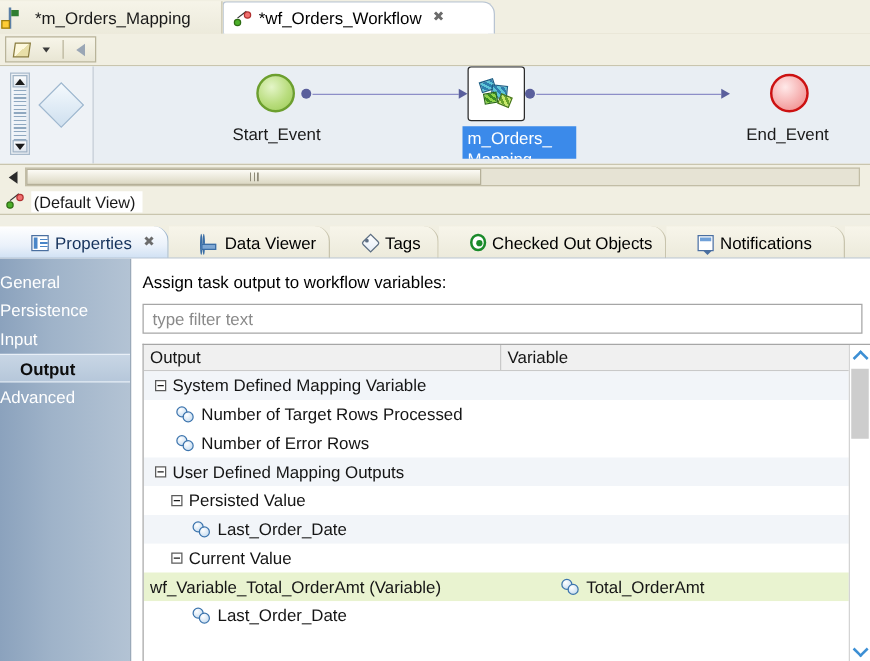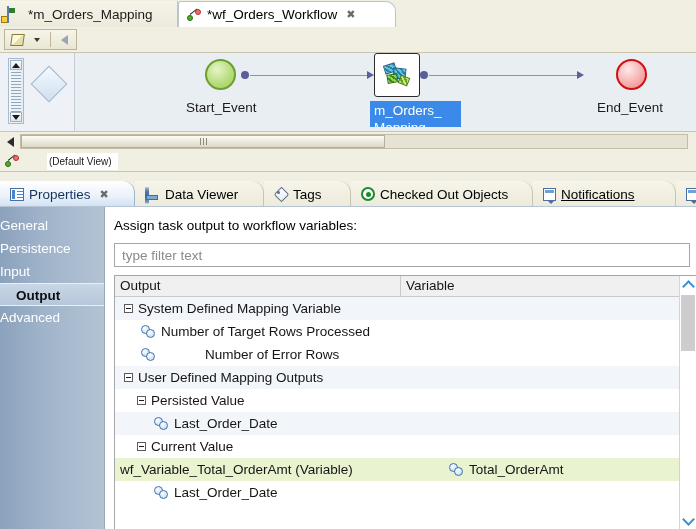--- a/index.html
+++ b/index.html
@@ -356,48 +356,47 @@
     left: 0; top: 151px;
     width: 696px; height: 21px;
     background: #f1efe2;
     border-bottom: 1px solid #c9c5ae;
     box-sizing: border-box;
     display: flex; align-items: center;
     padding-left: 4px;
     gap: 5px;
   }
   .viewbar-label {
-    font-size: 10px;
+    font-size: 13px;
     color: #1a1a1a;
     background: #ffffff;
     padding: 1px 6px 1px 2px;
     height: 17px;
     line-height: 16px;
     box-sizing: border-box;
-    margin-left: 22px;
   }
   .viewbar-rest {
     flex: 1;
     height: 17px;
     background: #f1efe2;
   }
 
   
   .view-tabs {
     position: absolute;
     left: 0; top: 180px;
     width: 696px; height: 27px;
     background: #f1efe2;
   }
   .vtab {
     position: absolute;
     top: 1px;
     height: 26px;
     display: flex; align-items: center; gap: 5px;
-    padding: 0 10px 0 10px;
+    padding: 0 10px 0 25px;
     box-sizing: border-box;
     font-size: 13.5px;
     white-space: nowrap;
     border-right: 1px solid #c8c4ad;
     border-radius: 0 12px 0 0;
     background: linear-gradient(to bottom,#f7f5ea,#eceadb);
   }
   .vtab.active {
     background: linear-gradient(to bottom,#ffffff 0%,#eaf1fa 60%,#cfe0f3 100%);
     color: #132c50;
@@ -788,21 +787,21 @@
       <span class="ic-tag">
           <span class="body"></span>
           <span class="hole"></span>
         </span>
       <span class="vtab-label">Tags</span>
     </div>
     <div class="vtab" style="left:351px;width:182px;">
       <span class="ic-co"></span>
       <span class="vtab-label">Checked Out Objects</span>
     </div>
-    <div class="vtab" style="left:533px;width:143px;text-decoration:underline;">
+    <div class="vtab" style="left:533px;width:143px;">
       <span class="ic-notif"></span>
       <span class="vtab-label">Notifications</span>
     </div>
     <div class="vtab" style="left:676px;width:40px;">
       <span class="ic-notif"></span>
     </div>
     <div class="view-tabs-underline"></div>
   </div>
 
   <div class="props-body">
@@ -840,21 +839,21 @@
                 <span class="cA"></span>
                 <span class="cB"></span>
               </span>
             <span>Number of Target Rows Processed</span>
           </div>
           <div class="tcell c2"></div>
         </div>
 
 
         <div class="trow">
-          <div class="tcell c1" style="padding-left:26px;gap:44px;">
+          <div class="tcell c1" style="padding-left:26px;">
             <span class="ic-var">
                 <span class="cA"></span>
                 <span class="cB"></span>
               </span>
             <span>Number of Error Rows</span>
           </div>
           <div class="tcell c2"></div>
         </div>
 
         <div class="trow alt">

